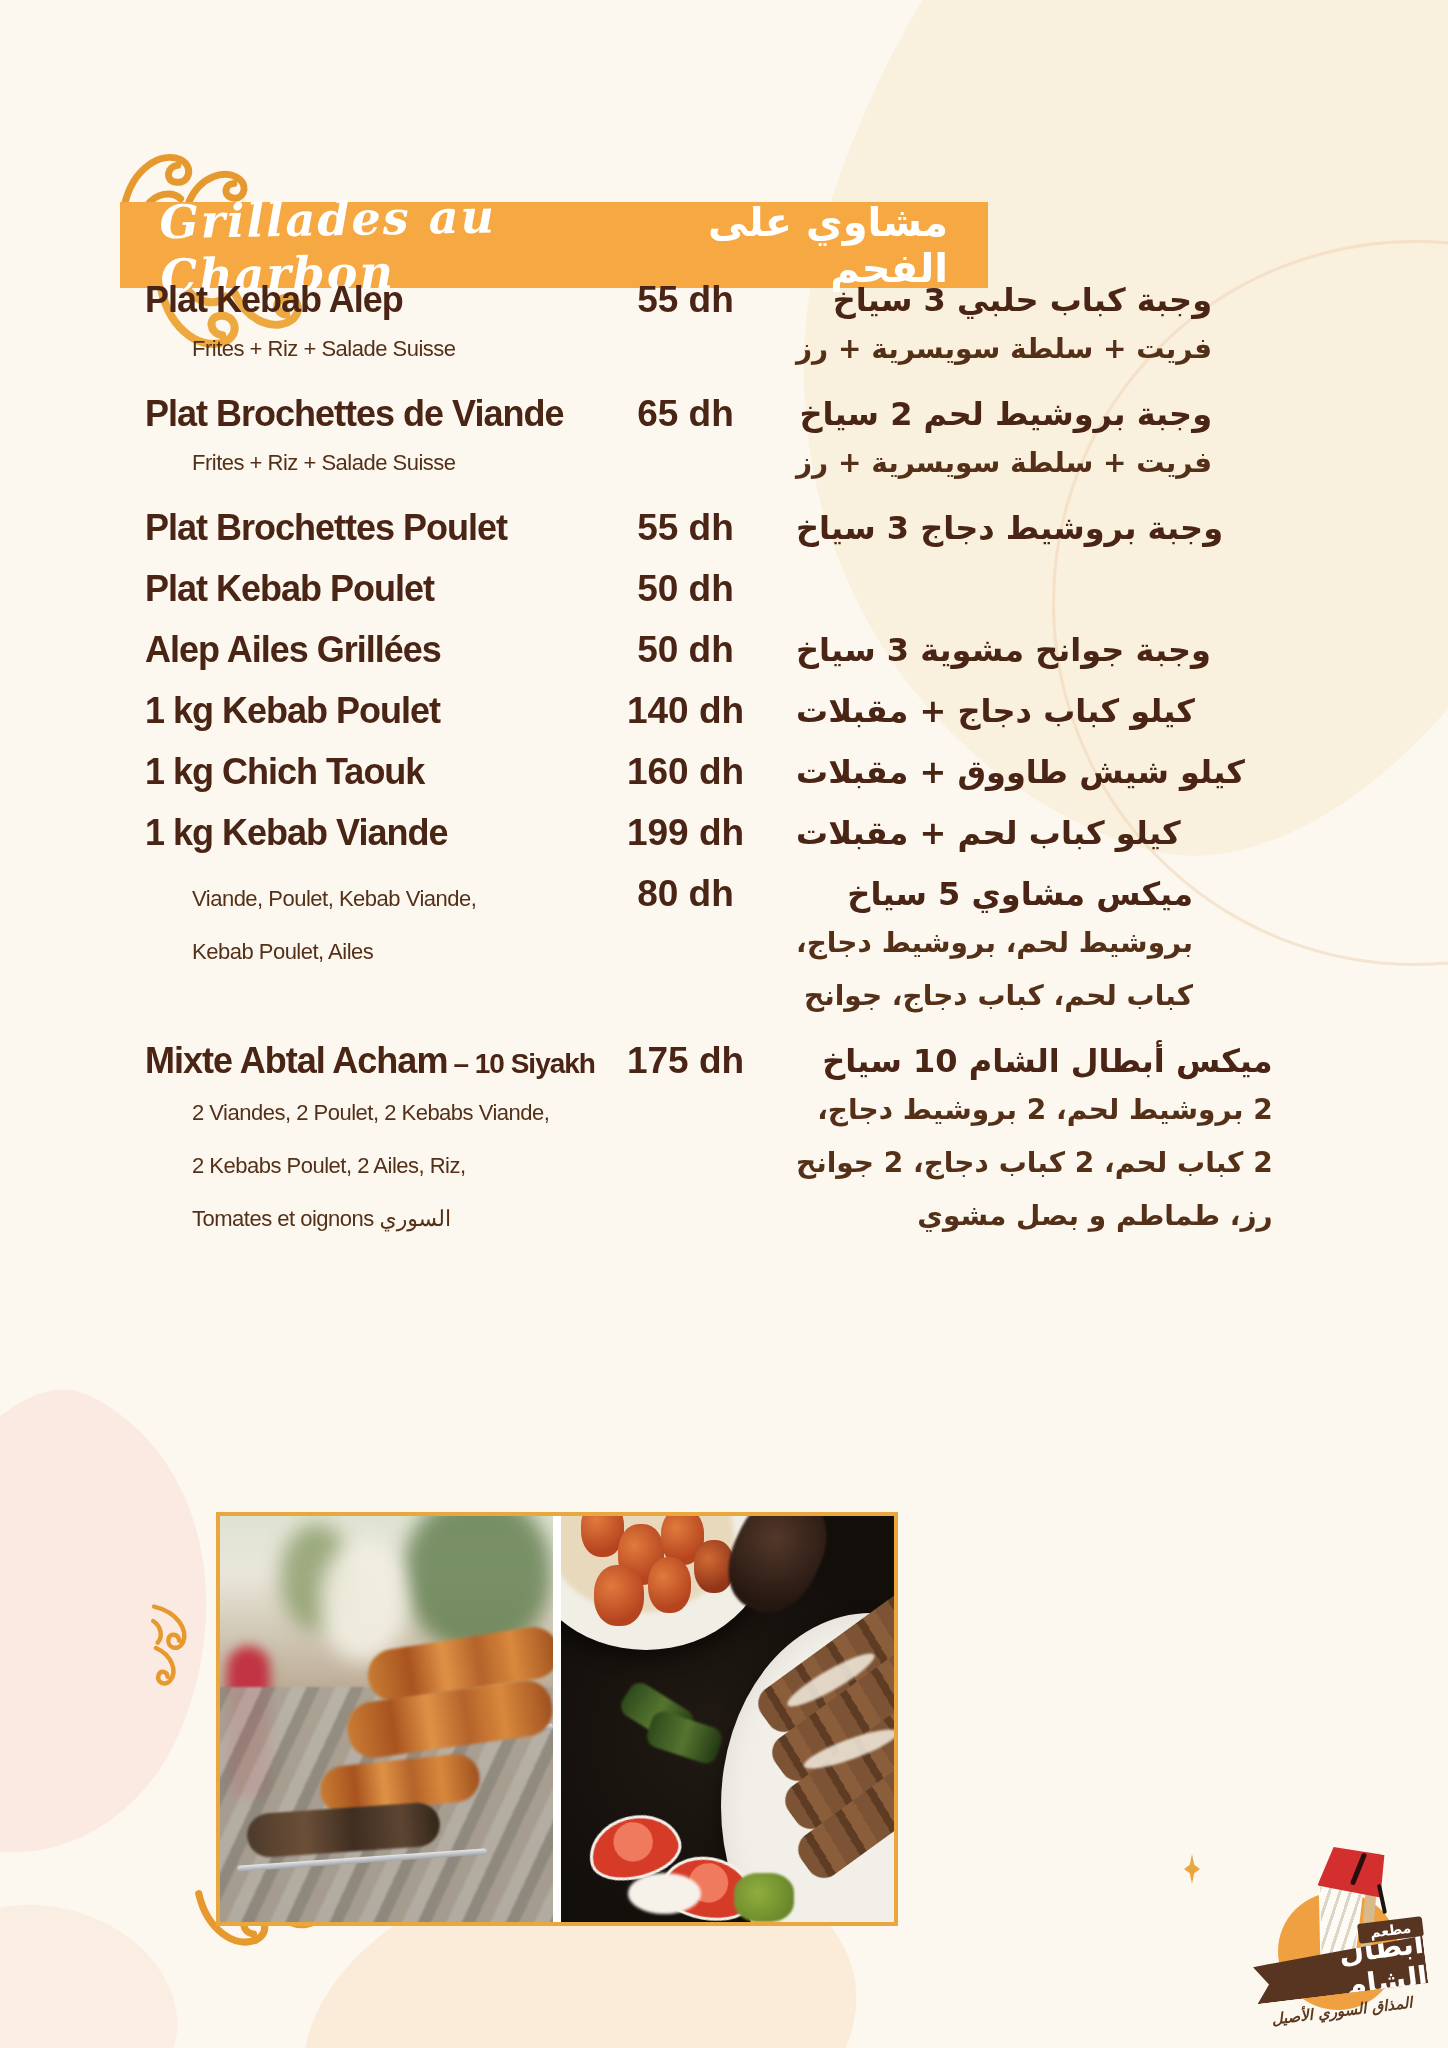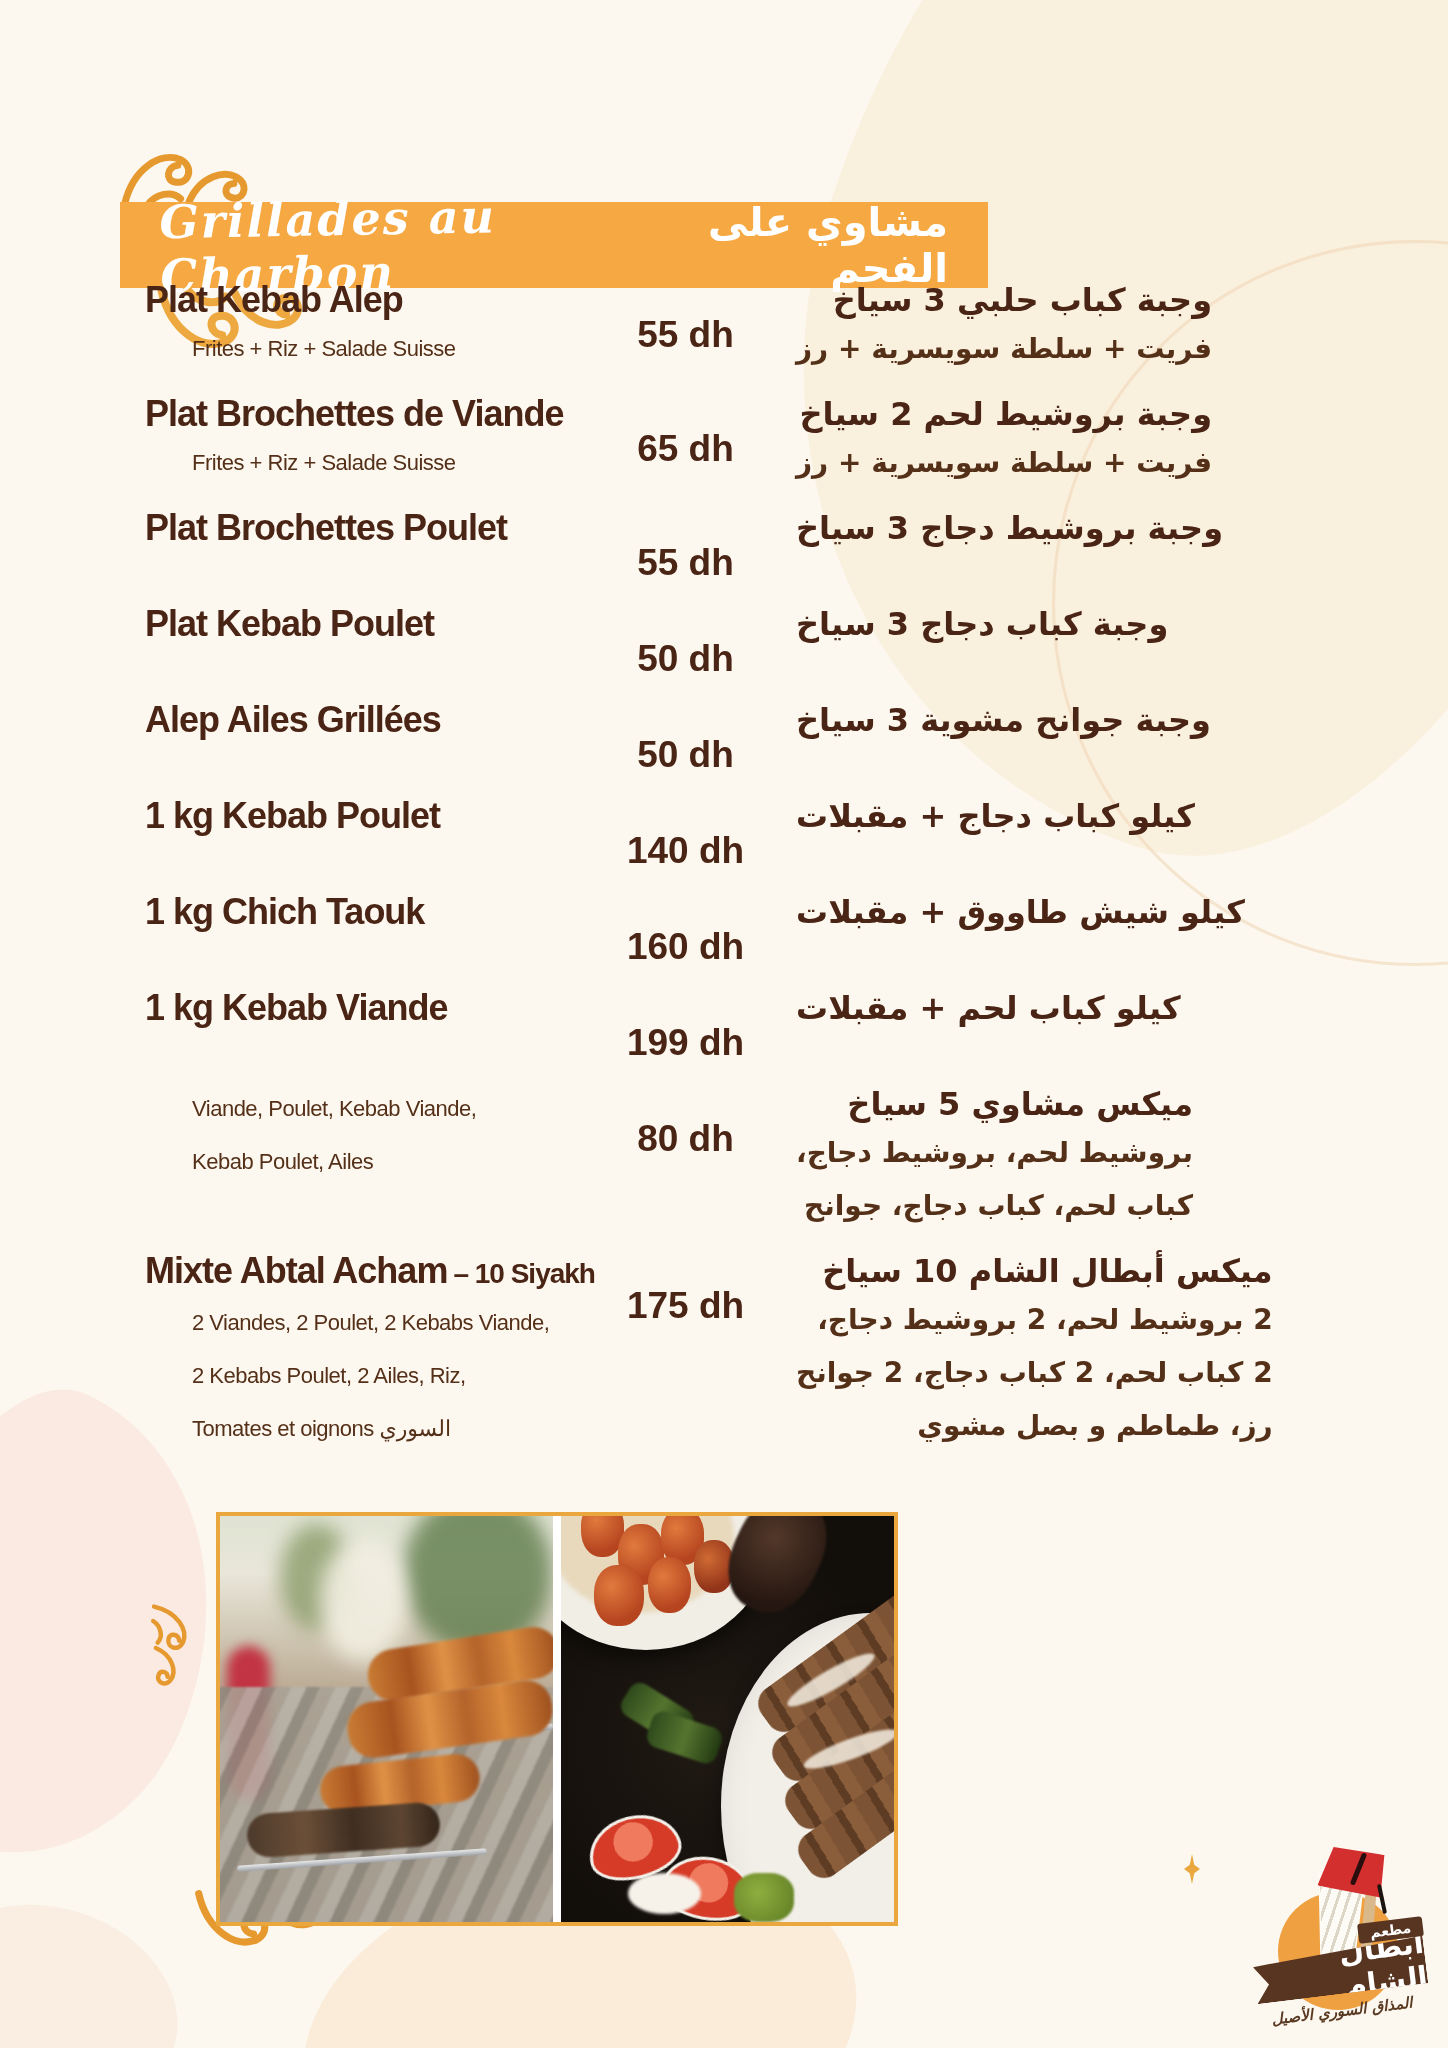--- a/index.html
+++ b/index.html
@@ -37,21 +37,21 @@
   .banner-ar{font-family:"DejaVu Sans",sans-serif;font-weight:bold;color:#ffffff;
     font-size:40px;direction:rtl;}
 
   
   .menu{position:absolute;left:145px;top:278px;width:845px;}
   .row{display:grid;grid-template-columns:430px 165px 1fr;margin-bottom:17px;align-items:start;gap:28px;}
   .fr{white-space:nowrap;}
   .fr .name{font-size:36px;font-weight:bold;letter-spacing:-1px;line-height:44px;color:#4a2414;}
   .fr .name .suffix{font-size:28px;margin-left:6px;}
   .fr .desc{font-size:22px;letter-spacing:-0.5px;line-height:53px;color:#553019;font-weight:500;margin-left:47px;}
-  .price{font-size:37px;font-weight:bold;text-align:center;line-height:44px;color:#4a2414;white-space:nowrap;margin-top:35px;}
+  .price{font-size:37px;font-weight:bold;text-align:center;line-height:44px;color:#4a2414;white-space:nowrap;}
   .ar{direction:rtl;white-space:nowrap;font-family:"DejaVu Sans",sans-serif;}
   .ar .name{font-size:32px;font-weight:bold;line-height:44px;color:#4a2414;}
   .ar .desc{font-size:28px;font-weight:bold;line-height:53px;color:#553019;}
 
   
   .photos{position:absolute;left:216px;top:1512px;width:682px;height:414px;background:#fff;
     border:4px solid #eaa73e;box-sizing:border-box;display:flex;gap:8px;}
   .photo{position:relative;overflow:hidden;flex:1;}
   .photo *{position:absolute;}
   
@@ -215,23 +215,20 @@
     <div class="ar">
       <div class="name">وجبة بروشيط دجاج 3 سياخ</div>
     </div>
   </div>
 
   <div class="row">
     <div class="fr">
       <div class="name">Plat Kebab Poulet</div>
     </div>
     <div class="price">50 dh</div>
-    <div class="ar">
-      <div class="name">وجبة كباب دجاج 3 سياخ</div>
-    </div>
   </div>
 
   <div class="row">
     <div class="fr">
       <div class="name">Alep Ailes Grillées</div>
     </div>
     <div class="price">50 dh</div>
     <div class="ar">
       <div class="name">وجبة جوانح مشوية 3 سياخ</div>
     </div>

